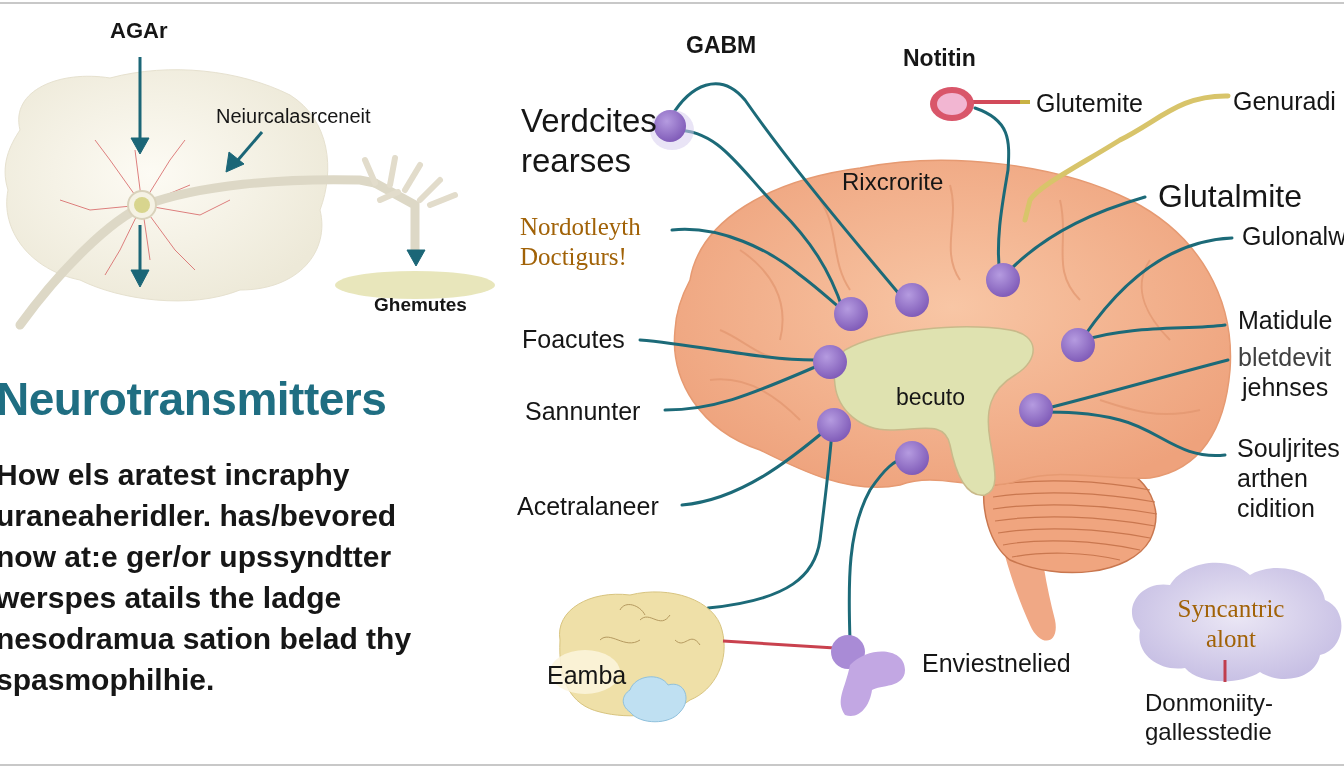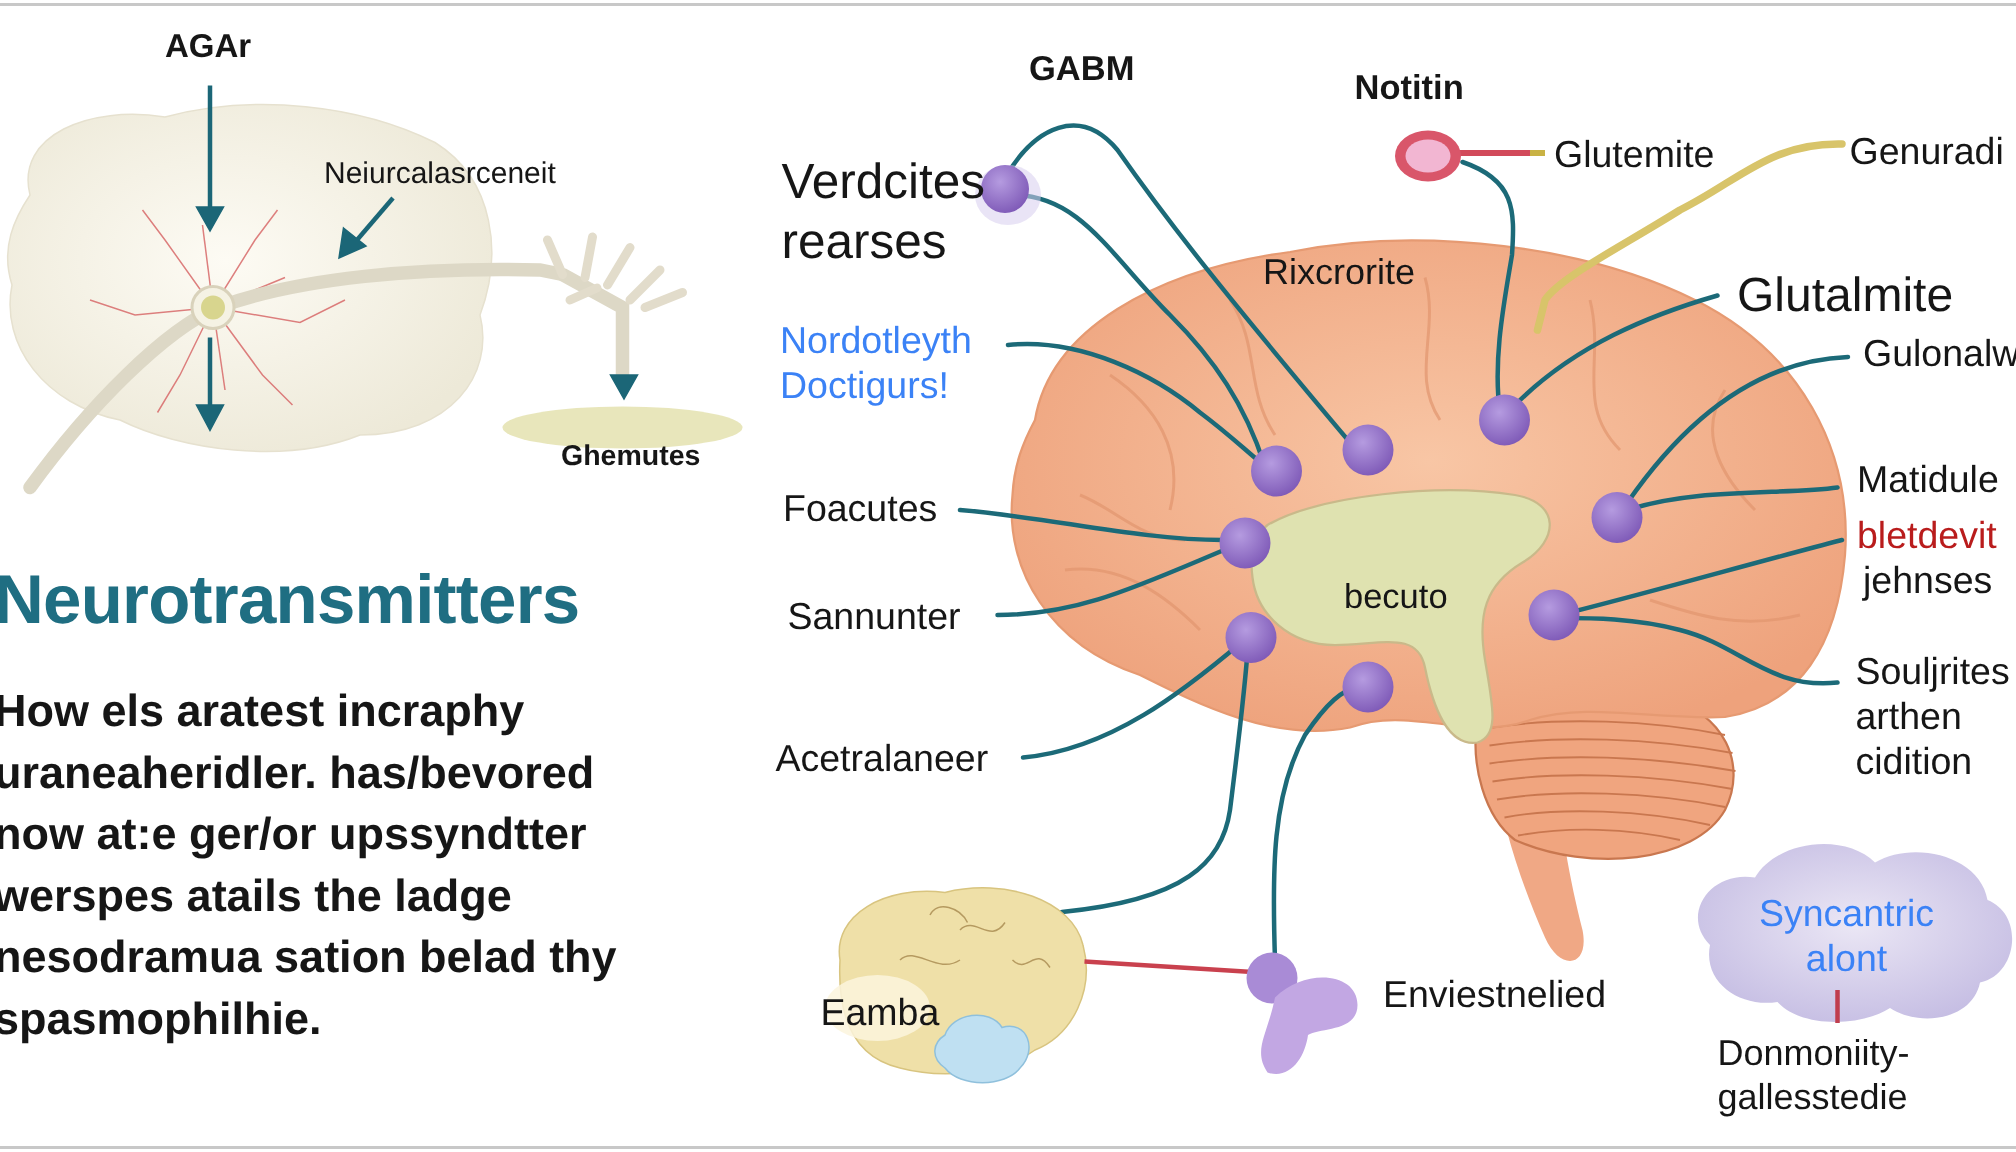--- a/index.html
+++ b/index.html
@@ -3,22 +3,22 @@
 <meta charset="utf-8">
 <style>
   html, body { margin: 0; padding: 0; }
   body { width: 1344px; height: 768px; background: #ffffff; position: relative; overflow: hidden; font-family: "Liberation Sans", sans-serif; }
   .frame-line { position: absolute; left: 0; width: 1344px; height: 2px; background: #c8c8c8; }
   .frame-top { top: 2px; }
   .frame-bottom { top: 764px; }
   svg.art { position: absolute; left: 0; top: 0; }
   .lbl { position: absolute; color: #161616; font-family: "Liberation Sans", sans-serif; white-space: nowrap; line-height: 1.2; }
   .bold { font-weight: bold; }
-  .blue { color: #3b82f6; }
-  .teal { color: #b91c1c; }
+  .blue { color: #a16207; font-family: Liberation Serif, serif; }
+  .teal { color: #404040; }
   .title { position: absolute; left: -4px; top: 372px; font-size: 46px; font-weight: bold; color: #1f6e82; letter-spacing: -0.5px; white-space: nowrap; }
   .para { position: absolute; left: -4px; top: 454px; width: 440px; font-size: 30px; font-weight: bold; color: #161616; line-height: 41px; }
   .para div { white-space: nowrap; }
 </style>
 </head>
 <body>
 
 <div class="frame-line frame-top"></div>
 <div class="frame-line frame-bottom"></div>
 

